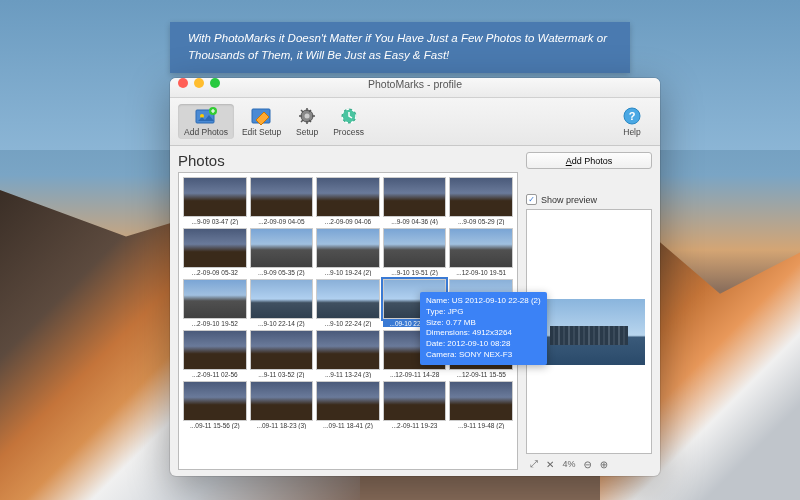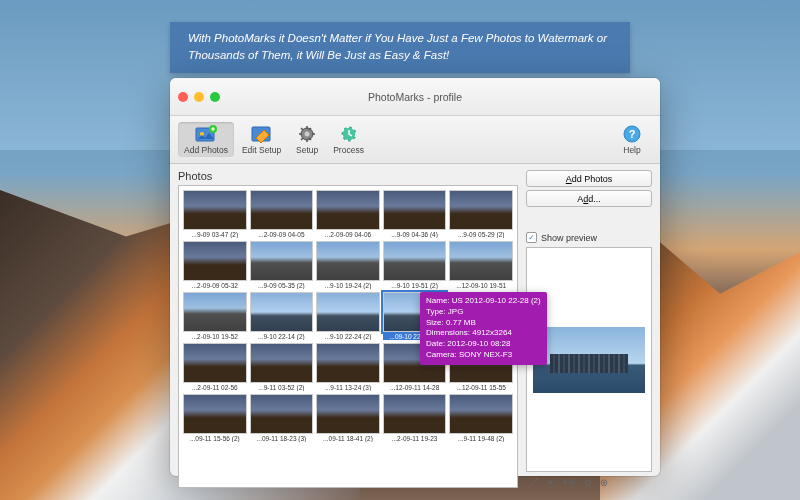--- a/index.html
+++ b/index.html
@@ -2,44 +2,44 @@
 <html><head>
 <meta charset="utf-8">
 <style>
 *{box-sizing:border-box;margin:0;padding:0;font-family:-apple-system,BlinkMacSystemFont,"Helvetica Neue",Arial,sans-serif}
 body{width:800px;height:500px;overflow:hidden;background:linear-gradient(180deg,#5a8bb0 0%,#7aa5c5 35%,#d4a574 50%,#8b6f5c 58%);position:relative}
 .bg-mountain{position:absolute;inset:0;background:linear-gradient(180deg,#6b9bc0 0%,#8bb5d5 30%,transparent 30%);}
 .bg-rock{position:absolute;left:0;bottom:0;width:45%;height:62%;background:linear-gradient(135deg,#3a2e26 0%,#5c4a3e 25%,#c4743a 40%,#d89050 50%,#f0f0f0 60%,#d0d5db 75%,#8a7265 100%);clip-path:polygon(0 0,35% 15%,55% 8%,75% 22%,100% 45%,100% 100%,0 100%)}
 .bg-rock2{position:absolute;right:0;bottom:0;width:25%;height:55%;background:linear-gradient(135deg,#4a3a2e 0%,#c47438 35%,#e8985a 50%,#f0f0f0 65%,#c0c5cb 80%);clip-path:polygon(20% 0,60% 25%,100% 10%,100% 100%,0 100%,0 40%)}
 .banner{position:absolute;top:22px;left:50%;transform:translateX(-50%);width:460px;background:#4a7ab0;color:#fff;font-style:italic;font-size:11.5px;text-align:left;padding:8px 18px;line-height:1.5;box-shadow:0 2px 6px rgba(0,0,0,.2)}
 .window{position:absolute;top:78px;left:170px;width:490px;height:398px;background:#f0f0f0;border-radius:6px;box-shadow:0 12px 40px rgba(0,0,0,.35),0 0 0 1px rgba(0,0,0,.1)}
-.titlebar{height:38px;display:flex;align-items:center;padding:0 8px;background:linear-gradient(#f8f8f8,#ebebeb);border-bottom:1px solid #d0d0d0;border-radius:6px 6px 0 0;position:relative}
+.titlebar{height:20px;display:flex;align-items:flex-start;padding:0 8px;background:linear-gradient(#f8f8f8,#ebebeb);border-bottom:1px solid #d0d0d0;border-radius:6px 6px 0 0;position:relative}
 .traffic{display:flex;gap:6px}
 .dot{width:10px;height:10px;border-radius:50%}
 .dr{background:#ff5f56}.dy{background:#ffbd2e}.dg{background:#27c93f}
 .titletext{position:absolute;left:50%;transform:translateX(-50%);font-size:10.5px;color:#555}
 .toolbar{height:48px;background:linear-gradient(#f5f5f5,#e8e8e8);border-bottom:1px solid #c8c8c8;display:flex;align-items:center;padding:0 8px;gap:0}
 .tbtn{display:flex;flex-direction:column;align-items:center;justify-content:center;padding:2px 6px;font-size:8.5px;color:#444;border-radius:4px;margin-right:2px;cursor:pointer}
 .tbtn.active{background:#d5d5d5;box-shadow:inset 0 1px 2px rgba(0,0,0,.15)}
 .tbtn svg,.tbtn .ticon{width:24px;height:20px;margin-bottom:1px}
 .tspacer{flex:1}
 .content{display:flex;height:330px}
 .left{flex:1;padding:6px 4px 6px 8px;display:flex;flex-direction:column}
-.photos-label{font-size:11px;color:#333;margin-bottom:3px}
+.photos-label{font-size:15px;color:#333;margin-bottom:3px}
 .grid-wrap{flex:1;border:1px solid #bbb;background:#fff;overflow:hidden;padding:4px}
 .grid{display:grid;grid-template-columns:repeat(5,1fr);gap:3px}
 .thumb{position:relative;height:48px;display:flex;flex-direction:column;cursor:pointer}
 .timg{flex:1;background:linear-gradient(180deg,#3a4a6a 0%,#5a6a8a 45%,#2a3a4a 100%);border:1px solid #ccc;position:relative}
 .timg.day{background:linear-gradient(180deg,#7aa5d5 0%,#a0c0e0 40%,#505050 55%,#404040 100%)}
 .timg.city{background:linear-gradient(180deg,#8ab0d8 0%,#b0d0f0 50%,#405060 60%,#304050 100%)}
 .timg.dusk{background:linear-gradient(180deg,#4a5a7a 0%,#6a7a9a 40%,#3a2a1a 60%)}
 .tname{font-size:6.5px;color:#333;white-space:nowrap;overflow:hidden;text-align:center;margin-top:1px}
 .thumb.sel .timg{outline:2px solid #3a7ad4}
 .thumb.sel .tname{background:#3a7ad4;color:#fff}
-.tooltip{position:absolute;top:214px;left:250px;background:#a21caf;color:#fff;font-size:8px;padding:4px 6px;line-height:1.35;box-shadow:0 2px 8px rgba(0,0,0,.3);z-index:50;white-space:nowrap;border-radius:2px}
+.tooltip{position:absolute;top:214px;left:250px;background:#3b82f6;color:#fff;font-size:8px;padding:4px 6px;line-height:1.35;box-shadow:0 2px 8px rgba(0,0,0,.3);z-index:50;white-space:nowrap;border-radius:2px}
 .right{width:138px;padding:6px 8px 6px 4px;display:flex;flex-direction:column}
 .rbtn{font-size:9px;padding:2px 4px;margin-bottom:3px;background:linear-gradient(#fdfdfd,#f0f0f0);border:1px solid #b8b8b8;border-radius:3px;height:17px;display:flex;align-items:center;justify-content:center;cursor:pointer}
 .rbtn .ul{text-decoration:underline}
 .chk-row{display:flex;align-items:center;gap:4px;margin:22px 0 4px;font-size:9px;color:#333}
 .chk{width:11px;height:11px;border:1px solid #999;border-radius:2px;background:#fff;display:flex;align-items:center;justify-content:center;font-size:8px;color:#3a7ad4}
 .preview{flex:1;border:1px solid #bbb;background:#fff;display:flex;align-items:center;justify-content:center;margin-bottom:4px;overflow:hidden}
 .pimg{width:90%;height:66px;background:linear-gradient(180deg,#8ab5dd 0%,#b8d5ee 55%,#3a5a7a 58%,#2a4a6a 100%);position:relative}
 .pimg::before{content:"";position:absolute;left:15%;right:15%;bottom:30%;height:28%;background:repeating-linear-gradient(90deg,#2a3a4a 0 3px,#3a4a5a 3px 5px,#2a3a4a 5px 8px,#4a5a6a 8px 10px)}
 .pctrl{display:flex;align-items:center;gap:8px;font-size:9px;color:#666;padding:0 4px}
 .pctrl .ic{cursor:pointer;font-size:10px}
@@ -212,23 +212,20 @@
               <div class="timg dusk"></div>
               <div class="tname">...9-11 19-48 (2)</div>
             </div>
           </div>
       </div>
     </div>
     <div class="right">
       <div class="rbtn">
           <span><span class="ul">A</span><span>dd Photos</span></span>
         </div>
-      <div class="rbtn">
-          <span>A<span class="ul">d</span>d...</span>
-        </div>
       <div class="chk-row">
         <div class="chk">✓</div>
         <span>Show preview</span>
       </div>
       <div class="preview">
         <div class="pimg"></div>
       </div>
       <div class="pctrl">
         <span class="ic">⤢</span>
         <span class="ic">✕</span>

